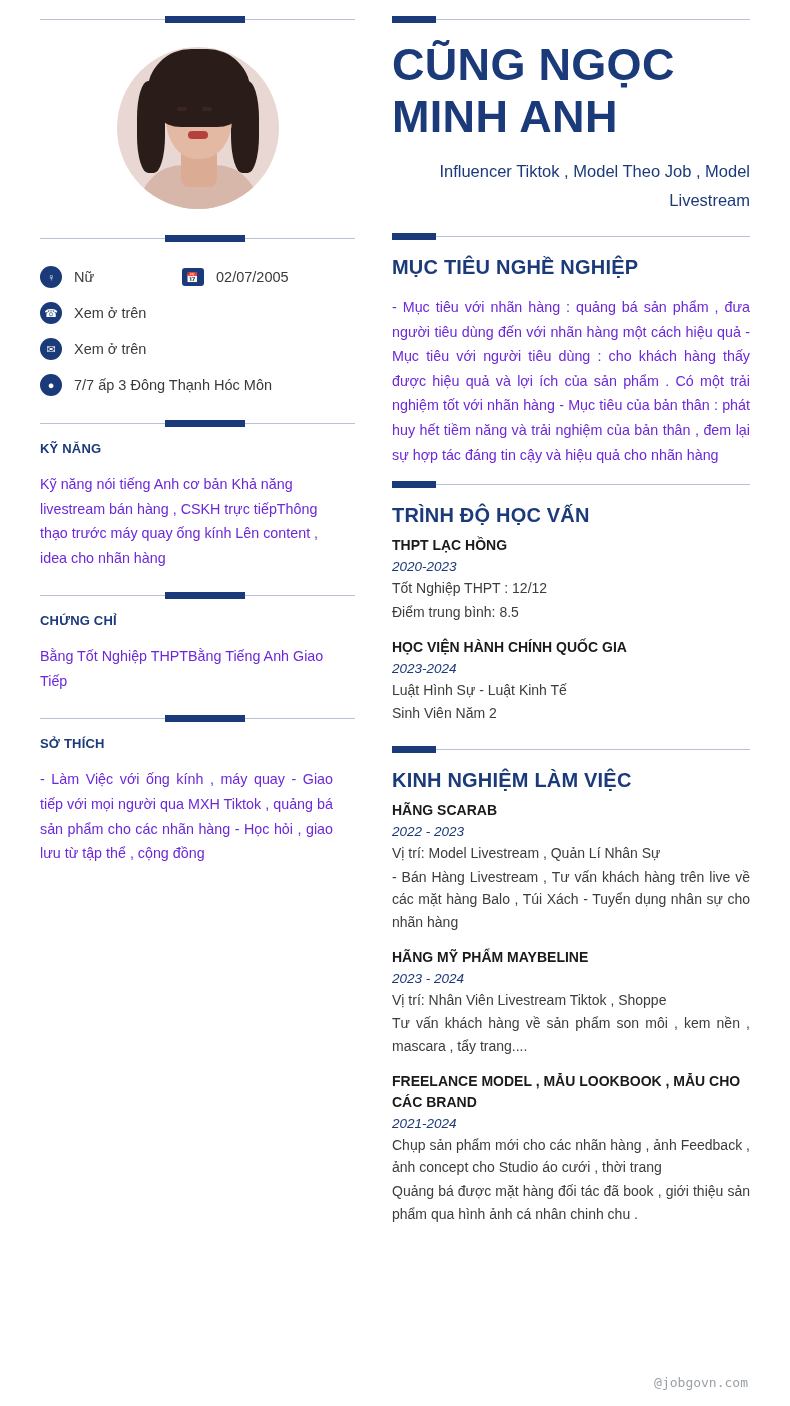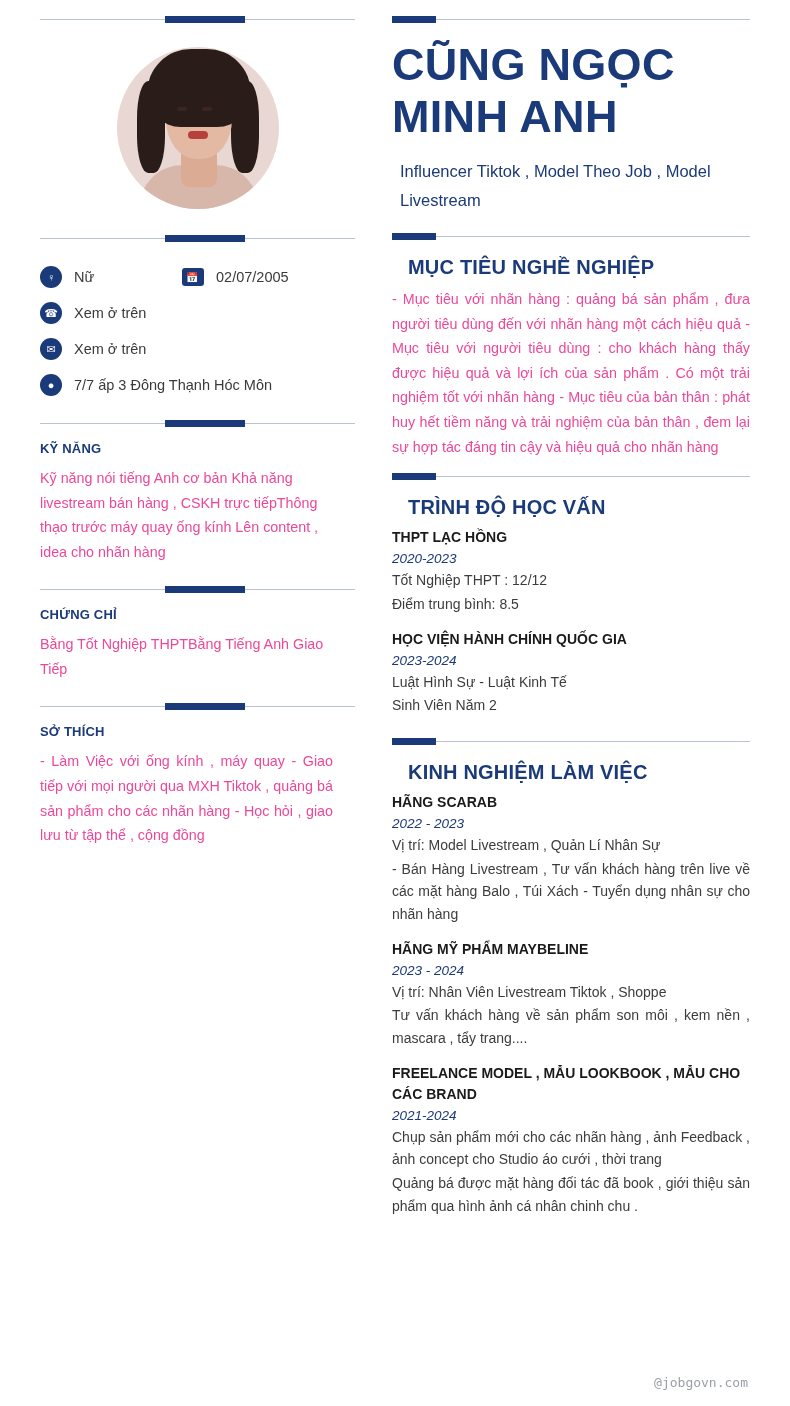--- a/index.html
+++ b/index.html
@@ -186,44 +186,45 @@
   
   h2.section-title {
     font-size: 13px;
     color: #1b3a79;
     font-weight: bold;
     margin: 14px 0 10px 0;
     letter-spacing: .2px;
   }
   .right-col h2.section-title {
     font-size: 20px;
-    margin: 16px 0 8px 16px;
+    margin: 16px 0 8px 0;
   }
   .body-text {
     font-size: 14.3px;
     line-height: 1.72;
-    color: #ec4899;
-    margin: 4px 0 6px 0;
+    color: #6d28d9;
+    margin: 16px 0 6px 0;
   }
   .left-col .body-text { padding-right: 22px; }
 
   
   .name {
     font-size: 45px;
     line-height: 1.16;
     color: #1b3a79;
     font-weight: bold;
     margin: 16px 0 0 0;
     letter-spacing: .3px;
   }
   .role {
     font-size: 16.5px;
     line-height: 1.75;
     color: #1b3a79;
-    margin: 14px 0 18px 8px;
+    margin: 14px 0 18px 0;
+    text-align: right;
   }
 
   .justify { text-align: justify; }
 
   .entry { margin-bottom: 13px; }
   .entry-title {
     font-size: 14px;
     font-weight: bold;
     color: #1a1a1a;
     margin: 0 0 3px 0;

